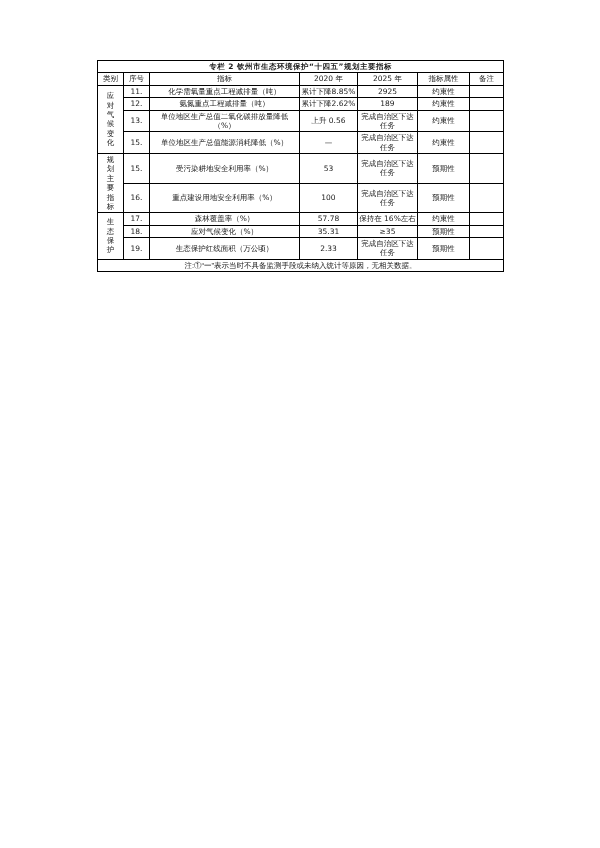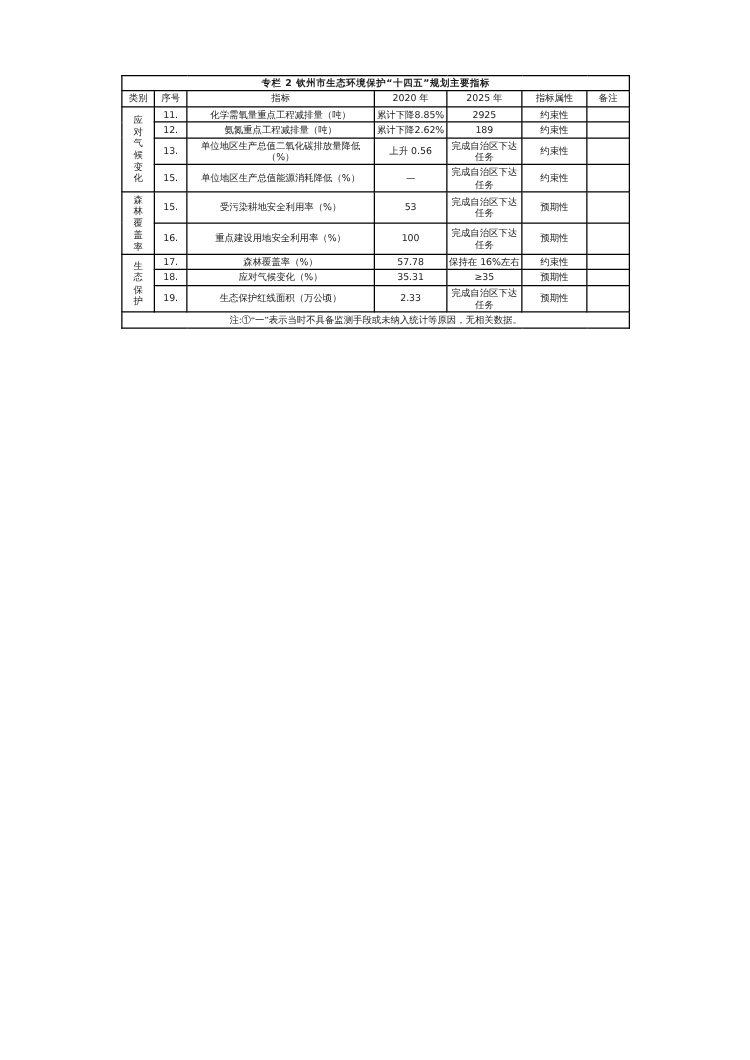--- a/index.html
+++ b/index.html
@@ -73,21 +73,21 @@
   .numcell { width: 26px; font-size: 8.5px; }
   .indcell { width: 150px; font-size: 8px; padding: 3px 4px; }
   .y2020 { width: 58px; font-size: 8px; }
   .y2025 { width: 60px; font-size: 8px; }
   .attrcell { width: 58px; font-size: 8px; margin-top: 39px; }
   .remarkcell { width: 34px; font-size: 8px; }
   .note td {
     text-align: left;
     font-size: 8.5px;
     padding: 4px 6px;
-    font-family: Liberation Serif, serif;
+    font-family: Liberation Sans, sans-serif;
     color: #1a1a1a;
   }
   .pagenum {
     position: absolute;
     left: 0;
     top: 762px;
     width: 600px;
     text-align: center;
     font-size: 11px;
     font-family: "Liberation Serif", serif;
@@ -158,21 +158,21 @@
           <td class="numcell">15.</td>
           <td class="indcell">单位地区生产总值能源消耗降低（%）</td>
           <td class="y2020">—</td>
           <td class="y2025">完成自治区下达任务</td>
           <td class="attrcell">约束性</td>
           <td class="remarkcell"></td>
         </tr>
 
         <tr>
           <td class="catcell" rowspan="2">
-              <span class="vtxt">森林覆盖率</span>
+              <span class="vtxt">规划主要指标</span>
             </td>
           <td class="numcell">15.</td>
           <td class="indcell">受污染耕地安全利用率（%）</td>
           <td class="y2020">53</td>
           <td class="y2025">完成自治区下达任务</td>
           <td class="attrcell">预期性</td>
           <td class="remarkcell"></td>
         </tr>
 
         <tr>

